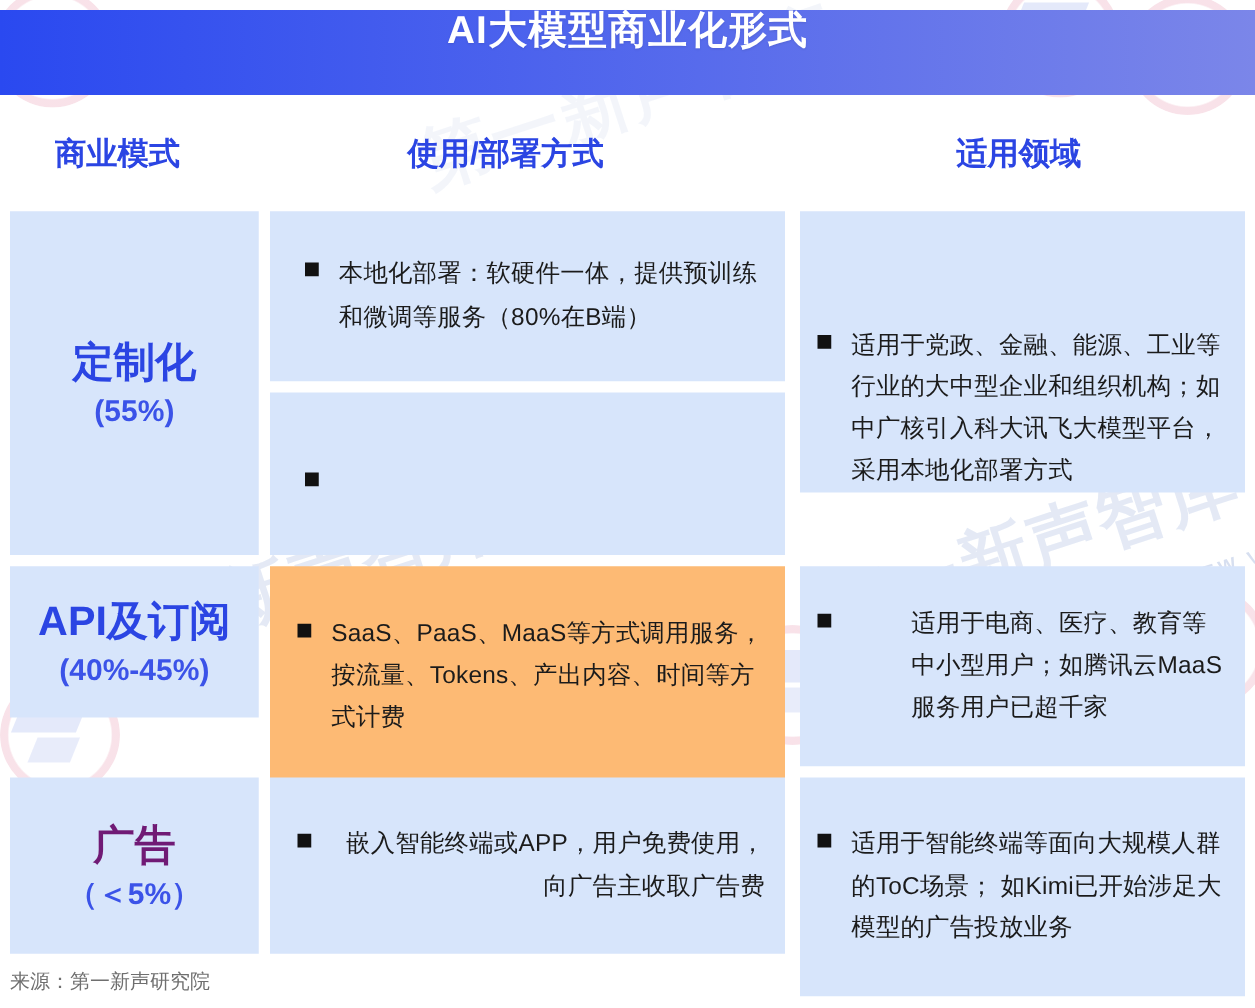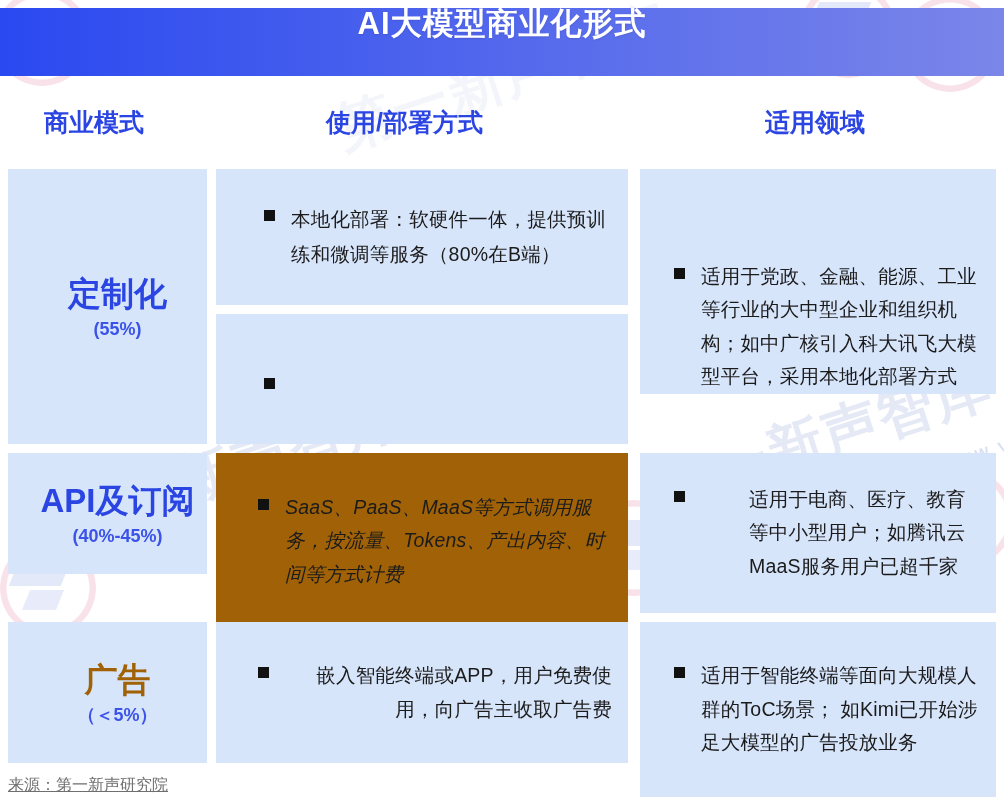--- a/index.html
+++ b/index.html
@@ -116,37 +116,36 @@
     position: absolute;
     left: 0; top: 169px;
     width: 1004px;
     height: 594px;
     z-index: 3;
   }
   .cell {
     position: absolute;
     background: #d7e5fb;
     box-sizing: border-box;
-    padding-left: 20px;
   }
   .mode-cell {
     display: flex;
     flex-direction: column;
     align-items: center;
     justify-content: center;
     text-align: center;
   }
   .mode-name {
     font-size: 33px;
     font-weight: 700;
     color: #2b45e3;
     line-height: 1.38;
   }
   .mode-pct {
-    font-size: 18px;
+    font-size: 24px;
     font-weight: 700;
     color: #3b53e8;
     line-height: 1.38;
   }
   .bullet-cell {
     display: flex;
     align-items: center;
   }
   .bullet-row {
     display: flex;
@@ -175,21 +174,20 @@
   .c2 { left: 640px; width: 356px; }
 
   
   .footer {
     position: absolute;
     left: 8px;
     top: 775px;
     z-index: 3;
     font-size: 16px;
     color: #6f6f6f;
-    text-decoration: underline;
   }
 </style>
 </head>
 <body>
 
 <div class="wm-layer">
   <div class="wm-logo" style="left:-6px; top:-10px;"></div>
   <div class="wm-logo" style="left:800px; top:-18px;"></div>
   <div class="wm-logo" style="left:902px; top:-4px;"></div>
   <div class="wm-logo" style="left:0px; top:540px;"></div>
@@ -240,36 +238,36 @@
       <span class="bullet-mark"></span>
       <span class="bullet-text tight" style="color: rgb(27, 27, 27);">适用于党政、金融、能源、工业等行业的大中型企业和组织机构；如中广核引入科大讯飞大模型平台，采用本地化部署方式</span>
     </div>
   </div>
 
   <div class="cell mode-cell c0" style="top: 284px; height: 121px; background: rgb(215, 229, 251);">
     <div class="mode-name" style="color: rgb(43, 69, 227);">API及订阅</div>
     <div class="mode-pct">(40%-45%)</div>
   </div>
 
-  <div class="cell bullet-cell c1" style="top: 284px; height: 176px; background: #a16207; font-style: italic;">
+  <div class="cell bullet-cell c1" style="top: 284px; height: 176px; background: #fdba74;">
     <div class="bullet-row" style="padding-left:22px;">
       <span class="bullet-mark"></span>
       <span class="bullet-text tight" style="color: rgb(27, 27, 27);">SaaS、PaaS、MaaS等方式调用服务，按流量、Tokens、产出内容、时间等方式计费</span>
     </div>
   </div>
 
   <div class="cell bullet-cell c2" style="top: 284px; height: 160px; background: rgb(215, 229, 251);">
     <div class="bullet-row" style="padding-left:14px;">
       <span class="bullet-mark"></span>
       <span class="bullet-text tight" style="color: rgb(27, 27, 27); margin-left: 48px;">适用于电商、医疗、教育等中小型用户；如腾讯云MaaS服务用户已超千家</span>
     </div>
   </div>
 
   <div class="cell mode-cell c0" style="top: 453px; height: 141px; background: rgb(215, 229, 251);">
-    <div class="mode-name" style="color: #a16207;">广告</div>
+    <div class="mode-name" style="color: #701a75;">广告</div>
     <div class="mode-pct">（＜5%）</div>
   </div>
 
   <div class="cell bullet-cell c1" style="top: 453px; height: 141px; background: rgb(215, 229, 251);">
     <div class="bullet-row" style="padding-left:22px;text-align:right;">
       <span class="bullet-mark"></span>
       <span class="bullet-text tight" style="color: rgb(27, 27, 27);">嵌入智能终端或APP，用户免费使用，向广告主收取广告费</span>
     </div>
   </div>
 

